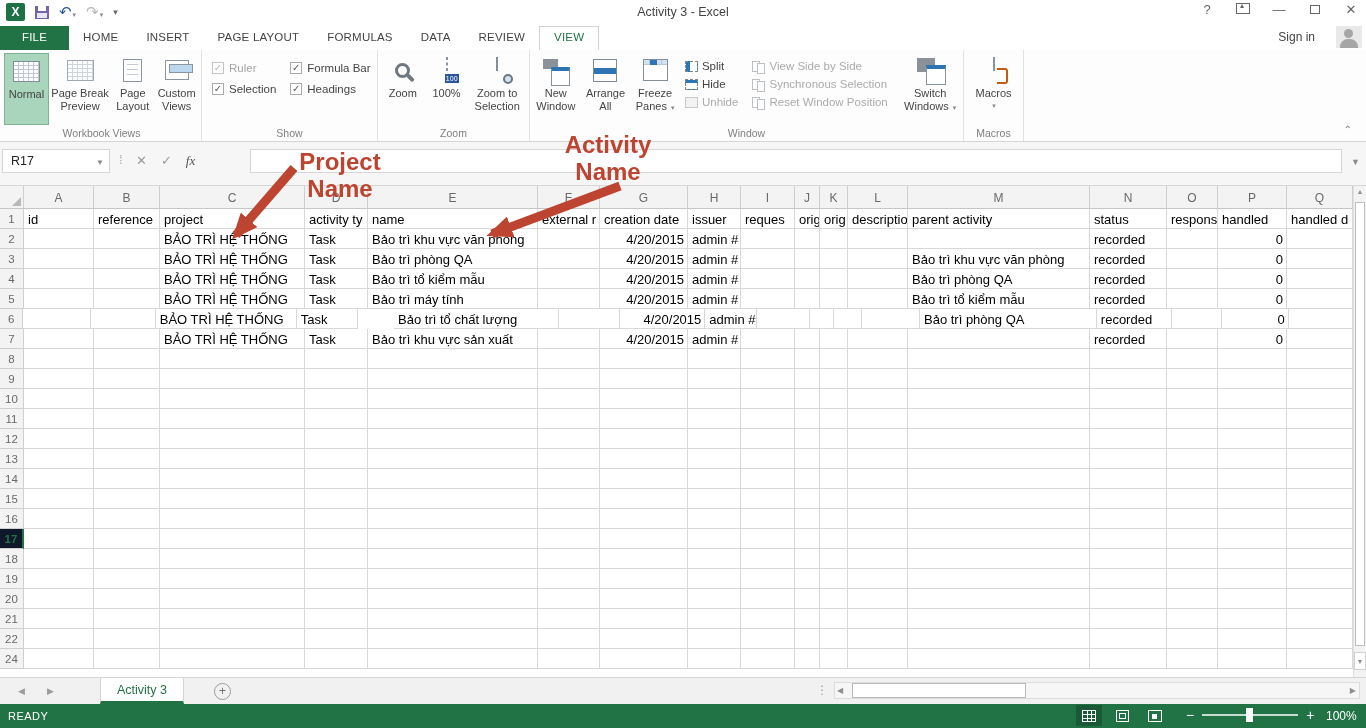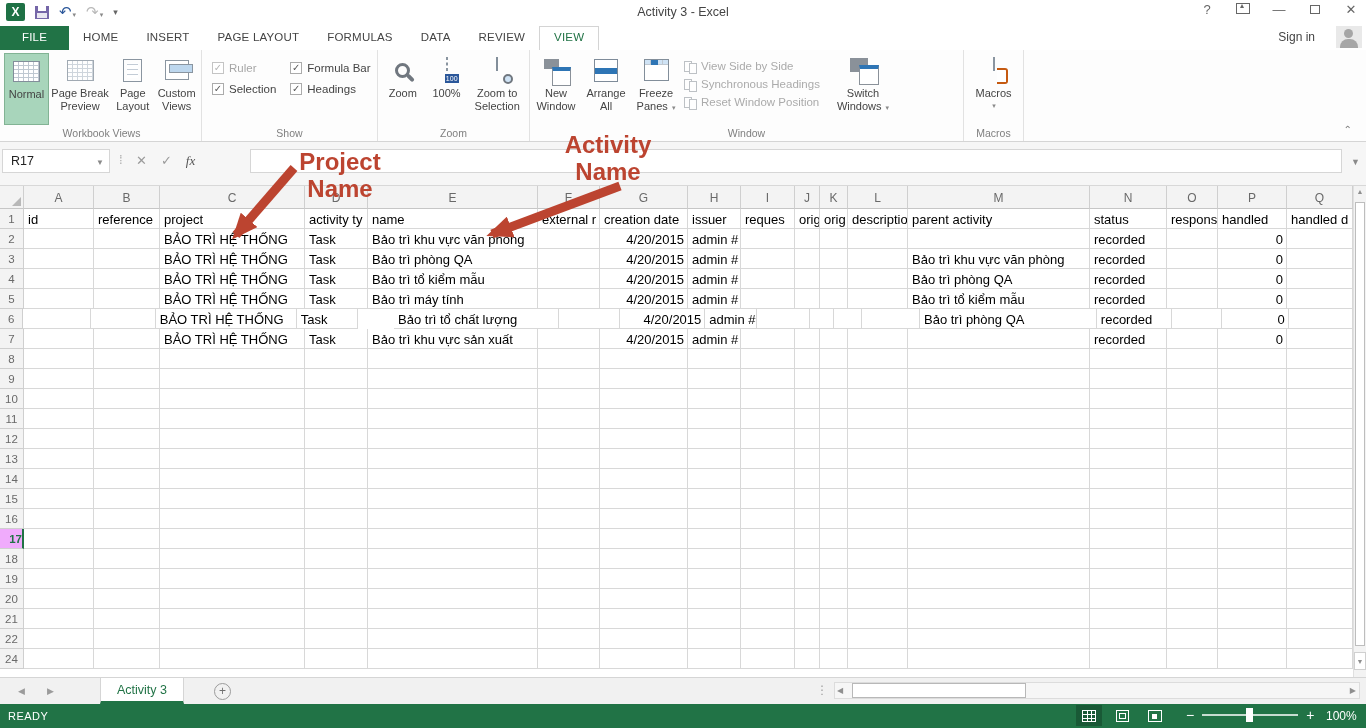--- a/index.html
+++ b/index.html
@@ -129,21 +129,21 @@
   
   .grid { position:absolute; top:186px; left:0; width:1353px; height:491px; overflow:hidden; background:#fff; }
   .colhdrs { display:flex; height:23px; }
   .corner { width:24px; height:23px; background:#F3F3F3; border-right:1px solid #CFCFCF; border-bottom:1px solid #C6C6C6; position:relative; }
   .corner::after { content:''; position:absolute; right:2px; bottom:2px; border-left:9px solid transparent; border-bottom:9px solid #B8B8B8; }
   .col-h { height:23px; background:#F3F3F3; border-right:1px solid #CFCFCF; border-bottom:1px solid #C6C6C6;
     color:#696969; font-size:12px; text-align:center; padding-top:5px; }
   .grid-row { display:flex; height:20px; }
   .row-h { width:24px; background:#F3F3F3; border-right:1px solid #CFCFCF; border-bottom:1px solid #CFCFCF;
     color:#696969; font-size:11.5px; text-align:center; padding-top:4px; }
-  .row-h.sel { background:#f0abfc; color:#217346; font-weight:bold; border-right:2px solid #217346;text-align:right; }
+  .row-h.sel { background:#0f172a; color:#217346; font-weight:bold; border-right:2px solid #217346; }
   .cell { height:20px; border-right:1px solid #D8D8D8; border-bottom:1px solid #D8D8D8; font-size:13px; color:#000;
     padding:3px 3px 0 4px; white-space:nowrap; overflow:hidden; }
 
   .vscroll { position:absolute; top:186px; right:0; width:13px; height:491px; background:#F3F3F3; border-left:1px solid #E0E0E0; }
   .vs-up { position:absolute; top:2px; left:0; right:0; text-align:center; color:#8F8F8F; font-size:7px; }
   .vs-thumb { position:absolute; top:16px; left:1px; width:10px; height:444px; background:#fff; border:1px solid #BDBDBD; }
   .vs-dn { position:absolute; top:466px; left:0; width:12px; height:18px; background:#fff; border:1px solid #D0D0D0;
     text-align:center; color:#8F8F8F; font-size:7px; padding-top:5px; }
 
   
@@ -319,28 +319,42 @@
               <span class="arr-ic"></span>
             </span>
           <span>Arrange All</span>
         </div>
         <div class="bigbtn" style="width:48px">
           <span class="ic">
               <span class="frz-ic"></span>
             </span>
           <span><span>Freeze Panes</span> <span class="tiny-caret">▾</span></span>
         </div>
+        <div class="smallcol" style="width:70px; padding-left:6px">
+          <div class="smallitem">
+            <span class="split-ic"></span>
+            <span>Split</span>
+          </div>
+          <div class="smallitem">
+            <span class="hide-ic"></span>
+            <span>Hide</span>
+          </div>
+          <div class="smallitem dis">
+            <span class="unhide-ic"></span>
+            <span>Unhide</span>
+          </div>
+        </div>
         <div class="smallcol" style="width:152px; padding-left:4px">
           <div class="smallitem dis">
             <span class="pair-ic"></span>
             <span>View Side by Side</span>
           </div>
           <div class="smallitem dis">
             <span class="pair-ic"></span>
-            <span>Synchronous Headings</span>
+            <span>Synchronous Selection</span>
           </div>
           <div class="smallitem dis">
             <span class="pair-ic"></span>
             <span>Reset Window Position</span>
           </div>
         </div>
         <div class="bigbtn" style="width:62px">
           <span class="ic">
               <span class="sw-ic"></span>
             </span>

